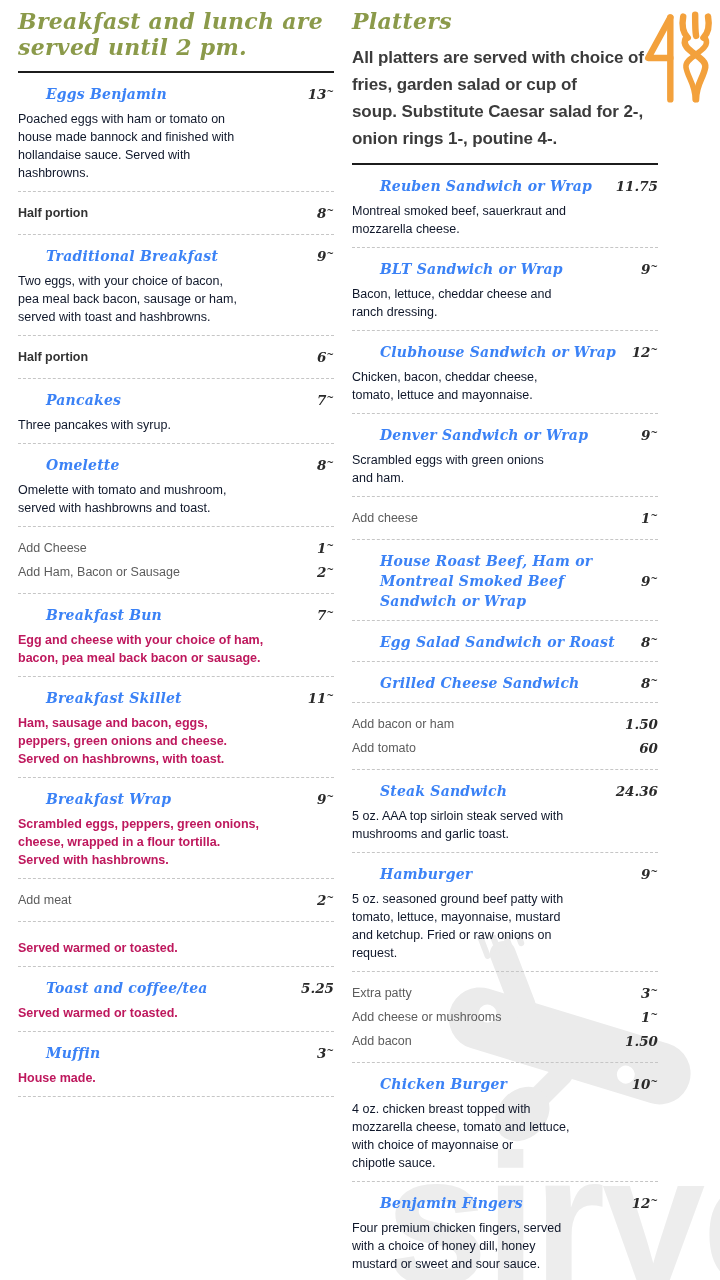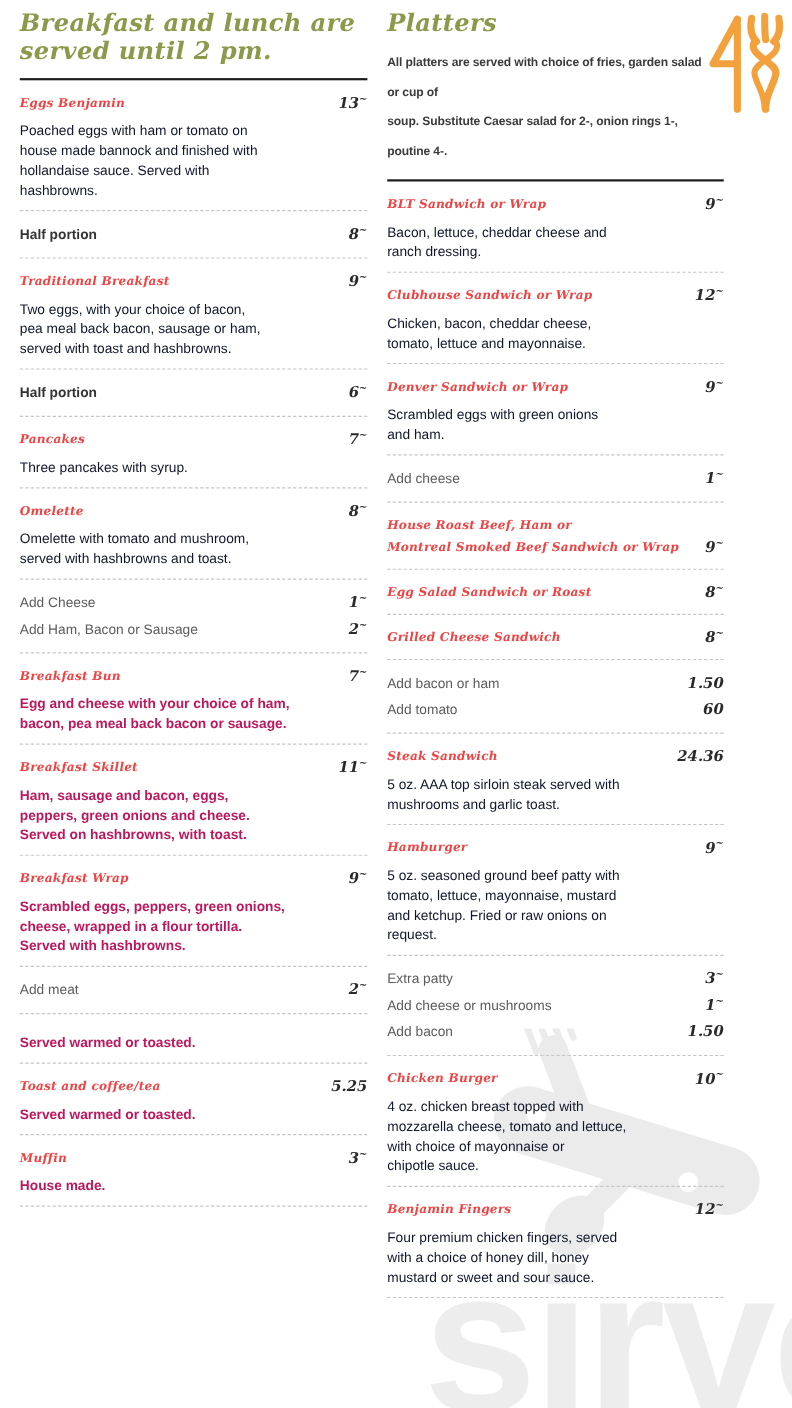--- a/index.html
+++ b/index.html
@@ -11,28 +11,28 @@
   .col{position:absolute;top:8px;z-index:2;}
   .col.left{left:18px;width:316px;}
   .col.right{left:352px;width:306px;}
   .script-header{
     font-family:"DejaVu Serif",serif;
     font-style:italic;font-weight:700;
     font-size:22px;line-height:26px;color:#8b9a4a;letter-spacing:.3px;
   }
   .heavy-line{border-bottom:2px solid #1c1c1c;margin-top:11px;}
   .intro{
-    margin-top:10px;font-size:11px;font-weight:700;color:#3b3b3b;
+    margin-top:10px;font-size:17px;font-weight:700;color:#3b3b3b;
     line-height:27px;white-space:pre-line;letter-spacing:-.1px;max-width:292px;
   }
   .item{padding:11px 0 9px;border-bottom:1px dashed #c6c6c6;}
   .row{display:flex;justify-content:space-between;align-items:flex-start;line-height:20px;}
   .dish-name{
     font-family:"DejaVu Serif",serif;font-style:italic;font-weight:700;
-    font-size:11px;color:#ef4444;letter-spacing:.2px;
+    font-size:14px;color:#3b82f6;letter-spacing:.2px;margin-left:28px;
   }
   .price{
     font-family:"DejaVu Serif",serif;font-style:italic;font-weight:700;
     font-size:13.5px;color:#2a2a2a;white-space:nowrap;
   }
   .price sup{font-size:9px;line-height:0;}
   .desc{
     margin-top:6px;font-size:12.5px;color:#0f172a;line-height:18px;
     white-space:pre-line;max-width:250px;
   }
@@ -203,20 +203,28 @@
 </div>
 
 <div class="col right">
   <div class="script-header">Platters</div>
   <div class="intro">All platters are served with choice of fries, garden salad or cup of
 soup. Substitute Caesar salad for 2-, onion rings 1-, poutine 4-.</div>
   <div class="heavy-line"></div>
   <div class="items-box">
       <div class="item">
         <div class="row">
+          <span class="dish-name">Reuben Sandwich or Wrap</span>
+          <span class="price"><span>11.75</span><sup></sup></span>
+        </div>
+        <div class="desc">Montreal smoked beef, sauerkraut and
+mozzarella cheese.</div>
+      </div>
+      <div class="item">
+        <div class="row">
           <span class="dish-name">BLT Sandwich or Wrap</span>
           <span class="price"><span>9</span><sup>~</sup></span>
         </div>
         <div class="desc">Bacon, lettuce, cheddar cheese and
 ranch dressing.</div>
       </div>
       <div class="item">
         <div class="row">
           <span class="dish-name">Clubhouse Sandwich or Wrap</span>
           <span class="price"><span>12</span><sup>~</sup></span>

